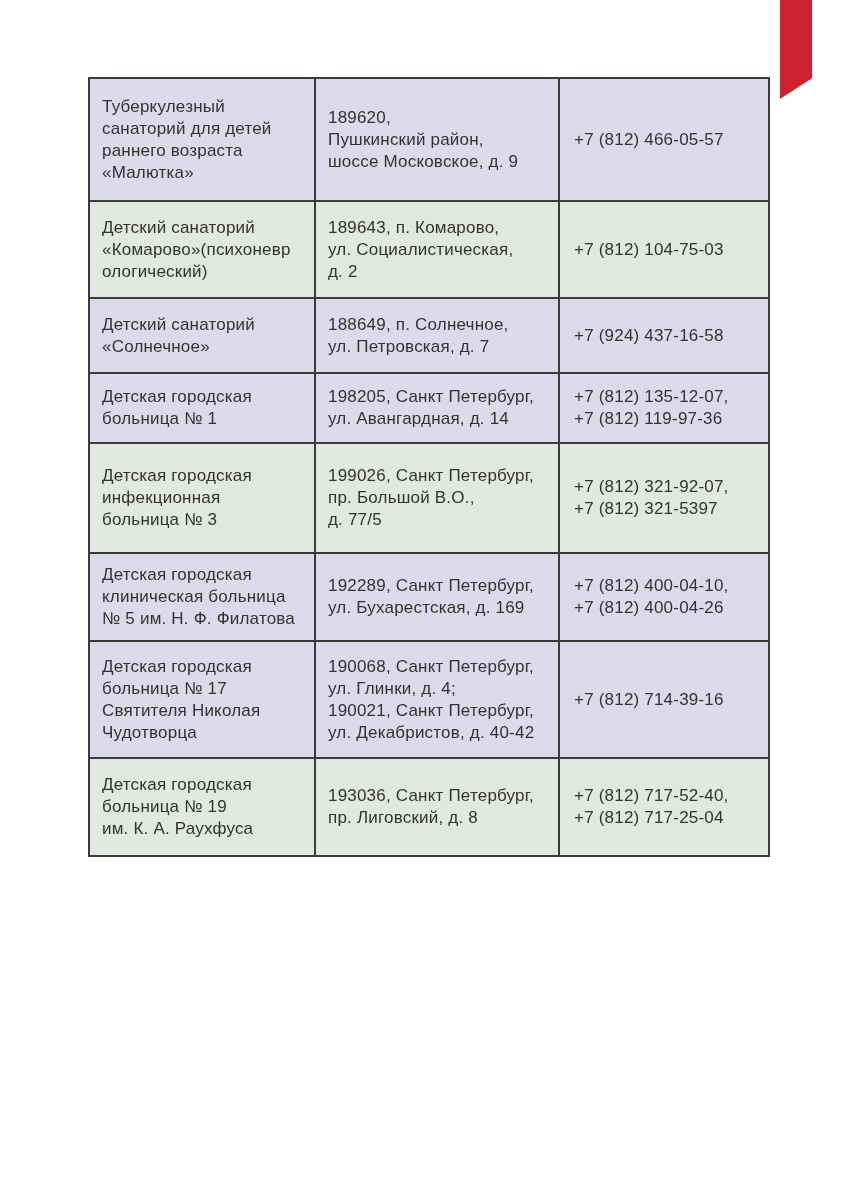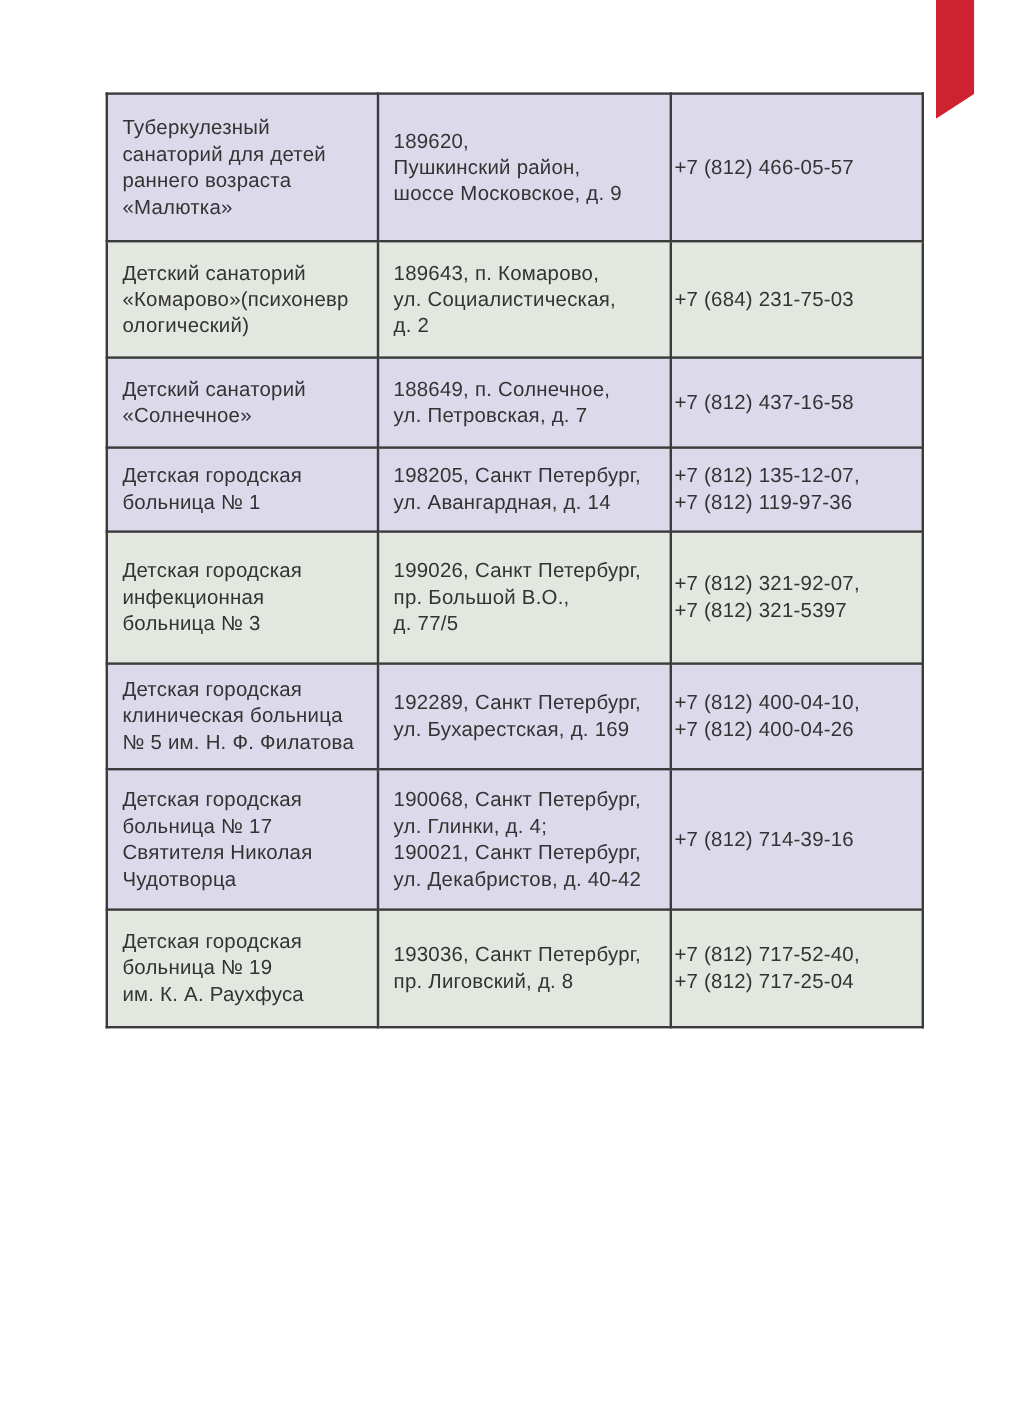--- a/index.html
+++ b/index.html
@@ -35,21 +35,21 @@
   }
   .directory td{
     border:2px solid var(--border);
     vertical-align:middle;
     font-size:17px;
     line-height:22px;
     letter-spacing:0.2px;
     white-space:pre-line;
     padding:6px 8px 6px 12px;
   }
-  .directory td.phone{padding-left:2px;}
+  .directory td.phone{padding-left:14px;}
   tr.row-a td{background:var(--row-a);}
   tr.row-b td{background:var(--row-b);}
   
   .page-tab{
     position:absolute;left:688px;top:1103px;
     width:168px;height:37px;
     background:var(--accent);
     clip-path:polygon(0 0,100% 0,100% 100%,12.5% 100%);
     display:flex;align-items:center;justify-content:center;
     padding-right:40px;
@@ -85,28 +85,28 @@
 шоссе Московское, д. 9</td>
         <td class="phone">+7 (812) 466-05-57</td>
       </tr>
       <tr class="row-b" style="height:97px">
         <td class="name">Детский санаторий
 «Комарово»(психоневр
 ологический)</td>
         <td class="addr">189643, п. Комарово,
 ул. Социалистическая,
 д. 2</td>
-        <td class="phone">+7 (684) 231-75-03</td>
+        <td class="phone">+7 (812) 104-75-03</td>
       </tr>
       <tr class="row-a" style="height:75px">
         <td class="name">Детский санаторий
 «Солнечное»</td>
         <td class="addr">188649, п. Солнечное,
 ул. Петровская, д. 7</td>
-        <td class="phone">+7 (812) 437-16-58</td>
+        <td class="phone">+7 (924) 437-16-58</td>
       </tr>
       <tr class="row-a" style="height:70px">
         <td class="name">Детская городская
 больница № 1</td>
         <td class="addr">198205, Санкт Петербург,
 ул. Авангардная, д. 14</td>
         <td class="phone">+7 (812) 135-12-07,
 +7 (812) 119-97-36</td>
       </tr>
       <tr class="row-b" style="height:110px">

